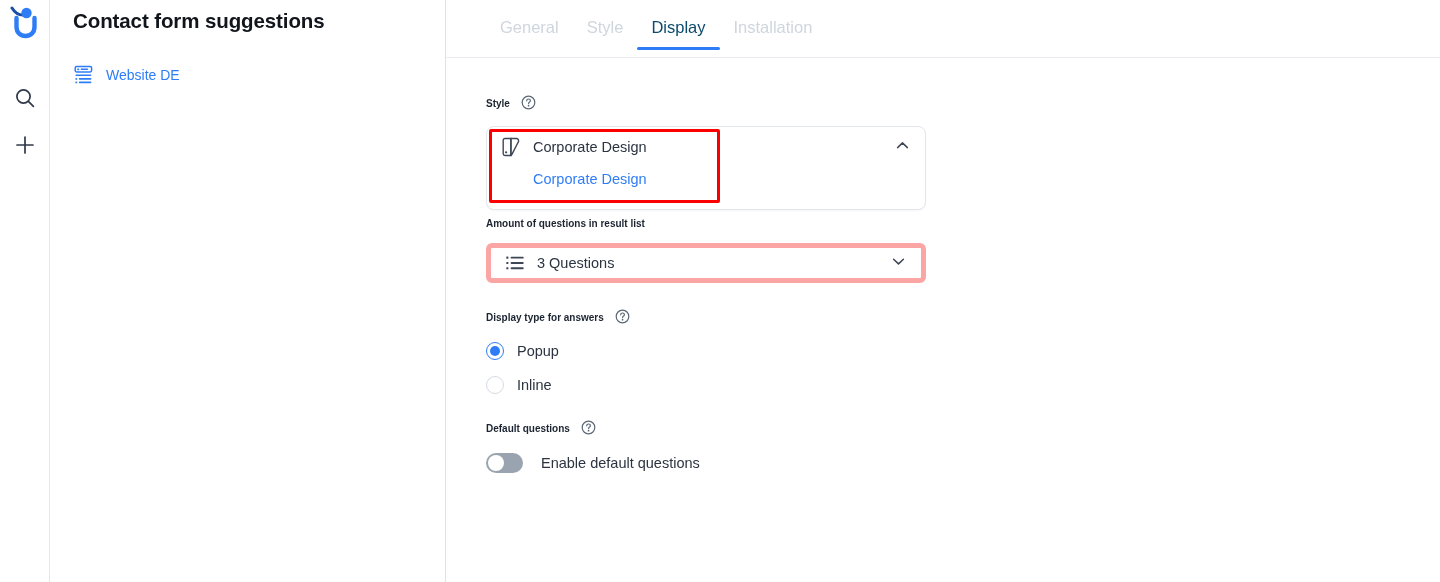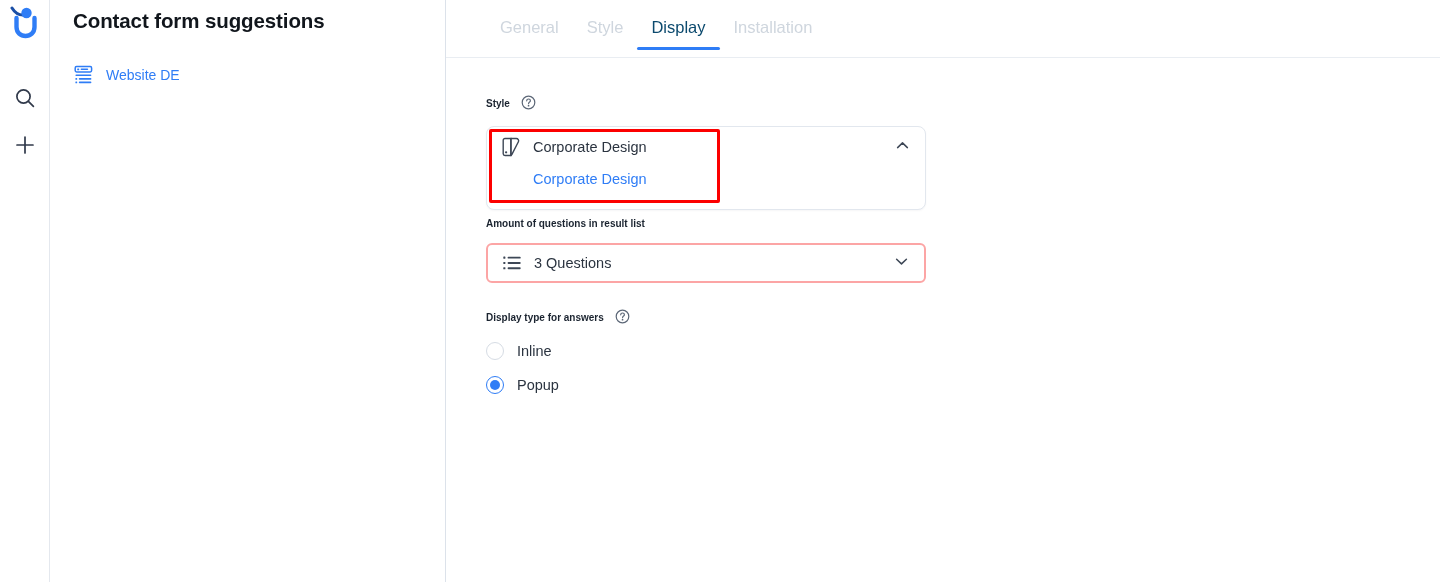--- a/index.html
+++ b/index.html
@@ -128,21 +128,21 @@
     font-size: 10px;
     font-weight: bold;
     color: #1b2430;
     white-space: nowrap;
   }
   .help-icon { display:block; }
 
   .select-box {
     margin-top: 14px;
     height: 40px;
-    border: 2px solid #fca5a5;
+    border: 5px solid #fca5a5;
     border-radius: 6px;
     background: #ffffff;
     display: flex;
     align-items: center;
     padding: 0 14px 0 13px;
     cursor: pointer;
     position: relative;
   }
   .select-icon { width: 22px; height: 22px; flex: 0 0 22px; margin-right: 11px; }
   .select-value {
@@ -376,26 +376,43 @@
           <span class="help-icon">
             <svg width="15" height="15" viewBox="0 0 15 15" fill="none">
               <circle cx="7.5" cy="7.5" r="6.3" stroke="#5b6676" stroke-width="1.2"></circle>
               <path d="M5.7 5.8 C5.7 4.6 6.6 4 7.6 4 C8.6 4 9.4 4.7 9.4 5.7 C9.4 7 7.6 7.1 7.6 8.6" stroke="#5b6676" stroke-width="1.2" fill="none" stroke-linecap="round"></path>
               <circle cx="7.55" cy="10.7" r="0.85" fill="#5b6676"></circle>
             </svg>
           </span>
         </div>
 
         <div class="radio-row">
+          <span class="radio on"></span>
+          <span class="radio-label">Popup</span>
+        </div>
+
+        <div class="radio-row">
           <span class="radio"></span>
           <span class="radio-label">Inline</span>
         </div>
-
-        <div class="radio-row">
-          <span class="radio on"></span>
-          <span class="radio-label">Popup</span>
-        </div>
       </div>
 
+      <div class="group">
+        <div class="field-label">
+          <span>Default questions</span>
+          <span class="help-icon">
+            <svg width="15" height="15" viewBox="0 0 15 15" fill="none">
+              <circle cx="7.5" cy="7.5" r="6.3" stroke="#5b6676" stroke-width="1.2"></circle>
+              <path d="M5.7 5.8 C5.7 4.6 6.6 4 7.6 4 C8.6 4 9.4 4.7 9.4 5.7 C9.4 7 7.6 7.1 7.6 8.6" stroke="#5b6676" stroke-width="1.2" fill="none" stroke-linecap="round"></path>
+              <circle cx="7.55" cy="10.7" r="0.85" fill="#5b6676"></circle>
+            </svg>
+          </span>
+        </div>
+
+        <div class="toggle-row">
+          <span class="toggle"></span>
+          <span class="toggle-label">Enable default questions</span>
+        </div>
+      </div>
 
     </div>
   </div>
 </div>
 
 </body></html>

